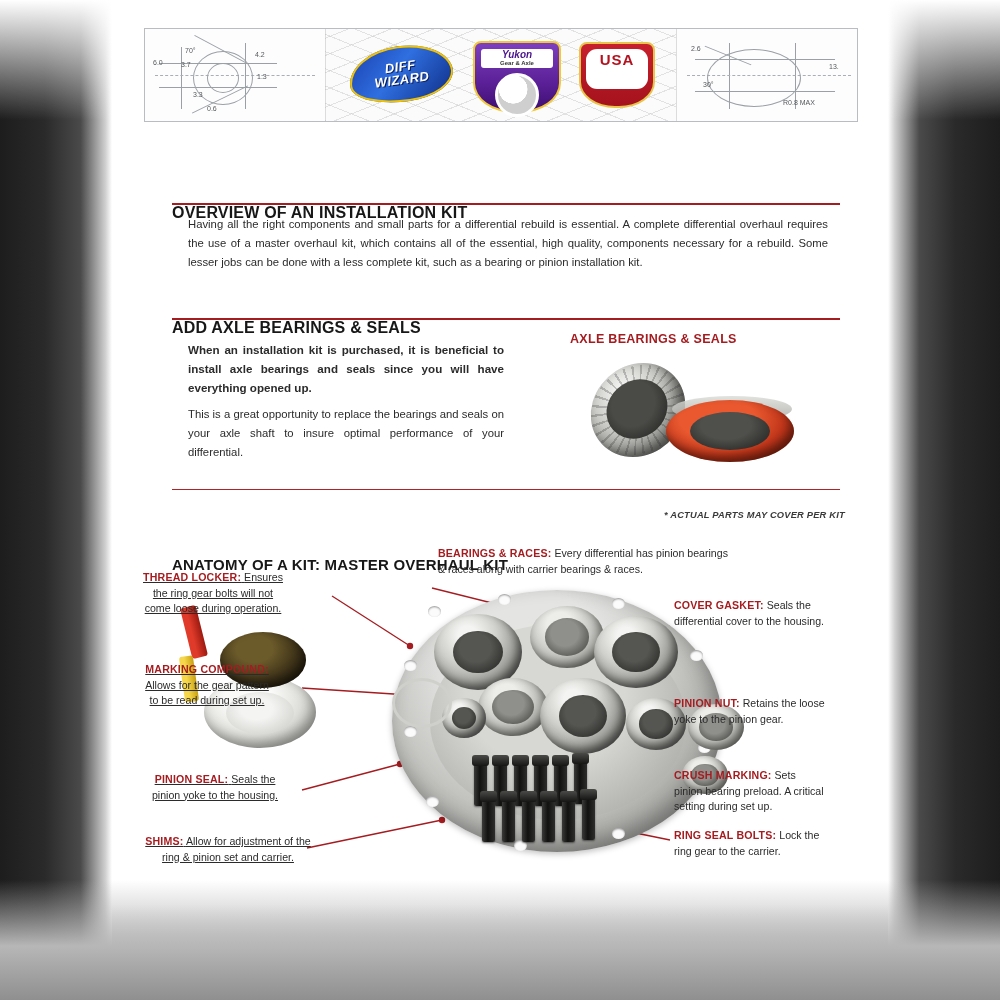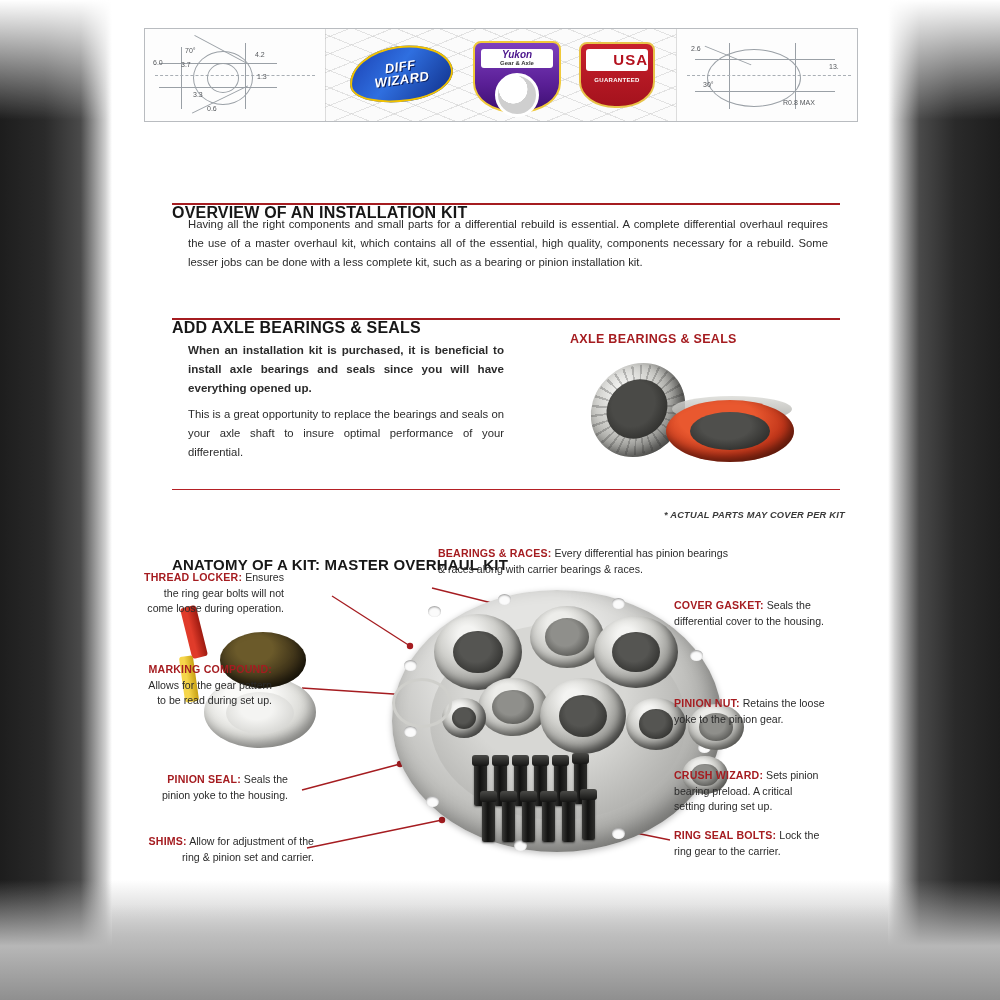--- a/index.html
+++ b/index.html
@@ -217,24 +217,24 @@
     position: absolute;
     left: 4px; top: 4px;
     width: 72px; height: 62px;
     border-radius: 8px 8px 36px 36px / 8px 8px 26px 26px;
     background: linear-gradient(180deg, #c8202c 0%, #a4121d 100%);
     border: 2px solid #e8c44a;
   }
   .usa-top {
     position: absolute;
     left: 5px; right: 5px; top: 5px;
-    height: 22px;
+    height: 40px;
     background: #ffffff;
-    border-radius: 3px;
-    text-align: right;
+    border-radius: 11px;
+    text-align: center;
     color: #b4121f;
     font-weight: bold;
     font-size: 15px;
     line-height: 22px;
     letter-spacing: 1px;
   }
   .usa-bottom {
     position: absolute;
     left: 0; right: 0; top: 32px;
     text-align: center;
@@ -487,21 +487,21 @@
     font-size: 10.6px;
     line-height: 15.5px;
     color: #2b2b2b;
   }
   .callout b {
     color: #a51c20;
     font-weight: bold;
     letter-spacing: .2px;
   }
   .callout.right { text-align: left; }
-  .callout.left { text-align: right; }
+  .callout.left { text-align: center; text-decoration: underline; }
 
   svg.leaders {
     position: absolute;
     left: 0; top: 0;
     width: 716px;
     height: 360px;
     overflow: visible;
   }
 </style>
 </head>
@@ -711,21 +711,21 @@
         <b>COVER GASKET:</b>
         <span>Seals the differential cover to the housing.</span>
       </div>
 
       <div class="callout right" style="left:532px; top:168px; width:152px;">
         <b>PINION NUT:</b>
         <span>Retains the loose yoke to the pinion gear.</span>
       </div>
 
       <div class="callout right" style="left:532px; top:240px; width:152px;">
-        <b>CRUSH WIZARD:</b>
+        <b>CRUSH MARKING:</b>
         <span>Sets pinion bearing preload. A critical setting during set up.</span>
       </div>
 
       <div class="callout right" style="left:532px; top:300px; width:158px;">
         <b>RING SEAL BOLTS:</b>
         <span>Lock the ring gear to the carrier.</span>
       </div>
 
     </div>
 

